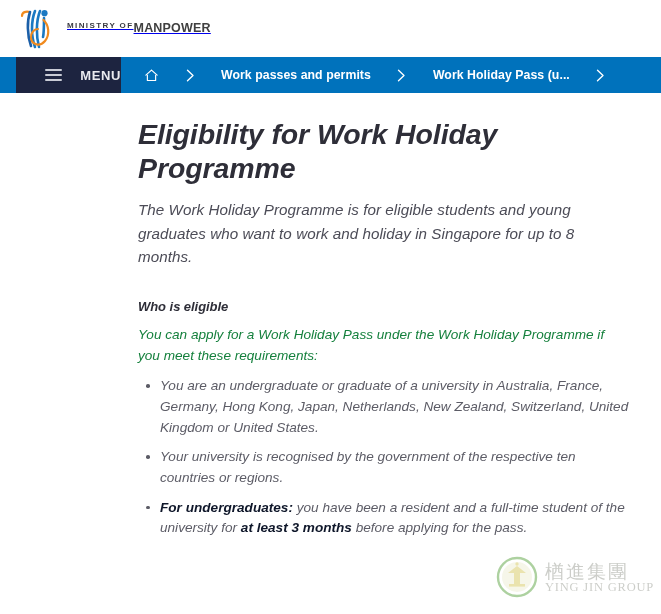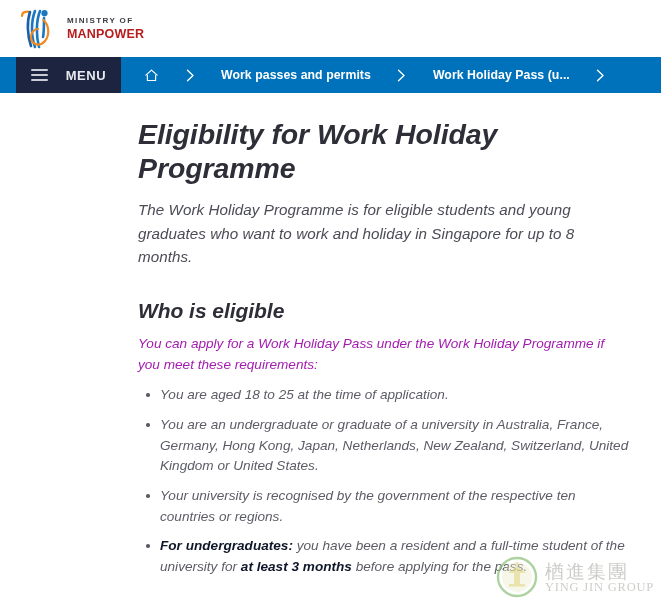--- a/index.html
+++ b/index.html
@@ -32,53 +32,54 @@
   }
   .logo-mark {
     width: 42px;
     height: 44px;
     position: relative;
     flex: none;
   }
   .logo-mark svg { display: block; }
   .logo-wordmark {
     display: flex;
-    flex-direction: column;
+    flex-direction: row;
     justify-content: flex-end;
     line-height: 1;
+    text-decoration: underline;
   }
   .logo-line1 {
     font-size: 8px;
     letter-spacing: 1.4px;
     color: #3b3b43;
     font-weight: 700;
     margin-bottom: 3px;
   }
   .logo-line2 {
     font-size: 12.5px;
     letter-spacing: 0.2px;
-    color: #b91c1c;
+    color: #404040;
     font-weight: 700;
   }
 
   
   .nav-bar {
     height: 36px;
     background: #0072bc;
     display: flex;
     align-items: stretch;
     position: relative;
   }
   .menu-button {
     width: 105px;
     margin-left: 16px;
     background: #1d2440;
     display: flex;
     align-items: center;
-    justify-content: center;
+    justify-content: flex-end;
     gap: 18px;
     cursor: pointer;
     flex: none;
   }
   .hamburger {
     display: flex;
     flex-direction: column;
     justify-content: center;
     gap: 3px;
     width: 17px;
@@ -146,30 +147,30 @@
   }
   p.intro {
     font-size: 15.2px;
     line-height: 1.53;
     color: #4c4c57;
     margin: 0 0 31px 0;
     max-width: 465px;
     letter-spacing: 0.05px;
   }
   h2.section-title {
-    font-size: 21px;
+    font-size: 13px;
     font-weight: 700;
     color: #2e2e38;
     margin: 4px 0 11px 0;
     letter-spacing: -0.05px;
   }
   p.lead {
     font-size: 13.6px;
     line-height: 1.52;
-    color: #a21caf;
+    color: #15803d;
     margin: 0 0 10px 0;
     max-width: 470px;
   }
   ul.req-list {
     margin: 0 0 8px 0;
     padding-left: 22px;
     list-style: none;
   }
   ul.req-list li {
     font-size: 13.6px;
@@ -299,23 +300,20 @@
 
   <h1 class="page-title">Eligibility for Work Holiday Programme</h1>
 
   <p class="intro">The Work Holiday Programme is for eligible students and young graduates who want to work and holiday in Singapore for up to 8 months.</p>
 
   <h2 class="section-title">Who is eligible</h2>
 
   <p class="lead">You can apply for a Work Holiday Pass under the Work Holiday Programme if you meet these requirements:</p>
 
   <ul class="req-list">
-    <li>
-      <span>You are aged 18 to 25 at the time of application.</span>
-    </li>
     <li>
       <span>You are an undergraduate or graduate of a university in Australia, France, Germany, Hong Kong, Japan, Netherlands, New Zealand, Switzerland, United Kingdom or United States.</span>
     </li>
     <li>
       <span>Your university is recognised by the government of the respective ten countries or regions.</span>
     </li>
     <li>
       <b>For undergraduates:</b><span> you have been a resident and a full-time student of the university for </span><b>at least 3 months</b><span> before applying for the pass.</span>
     </li>
   </ul>

